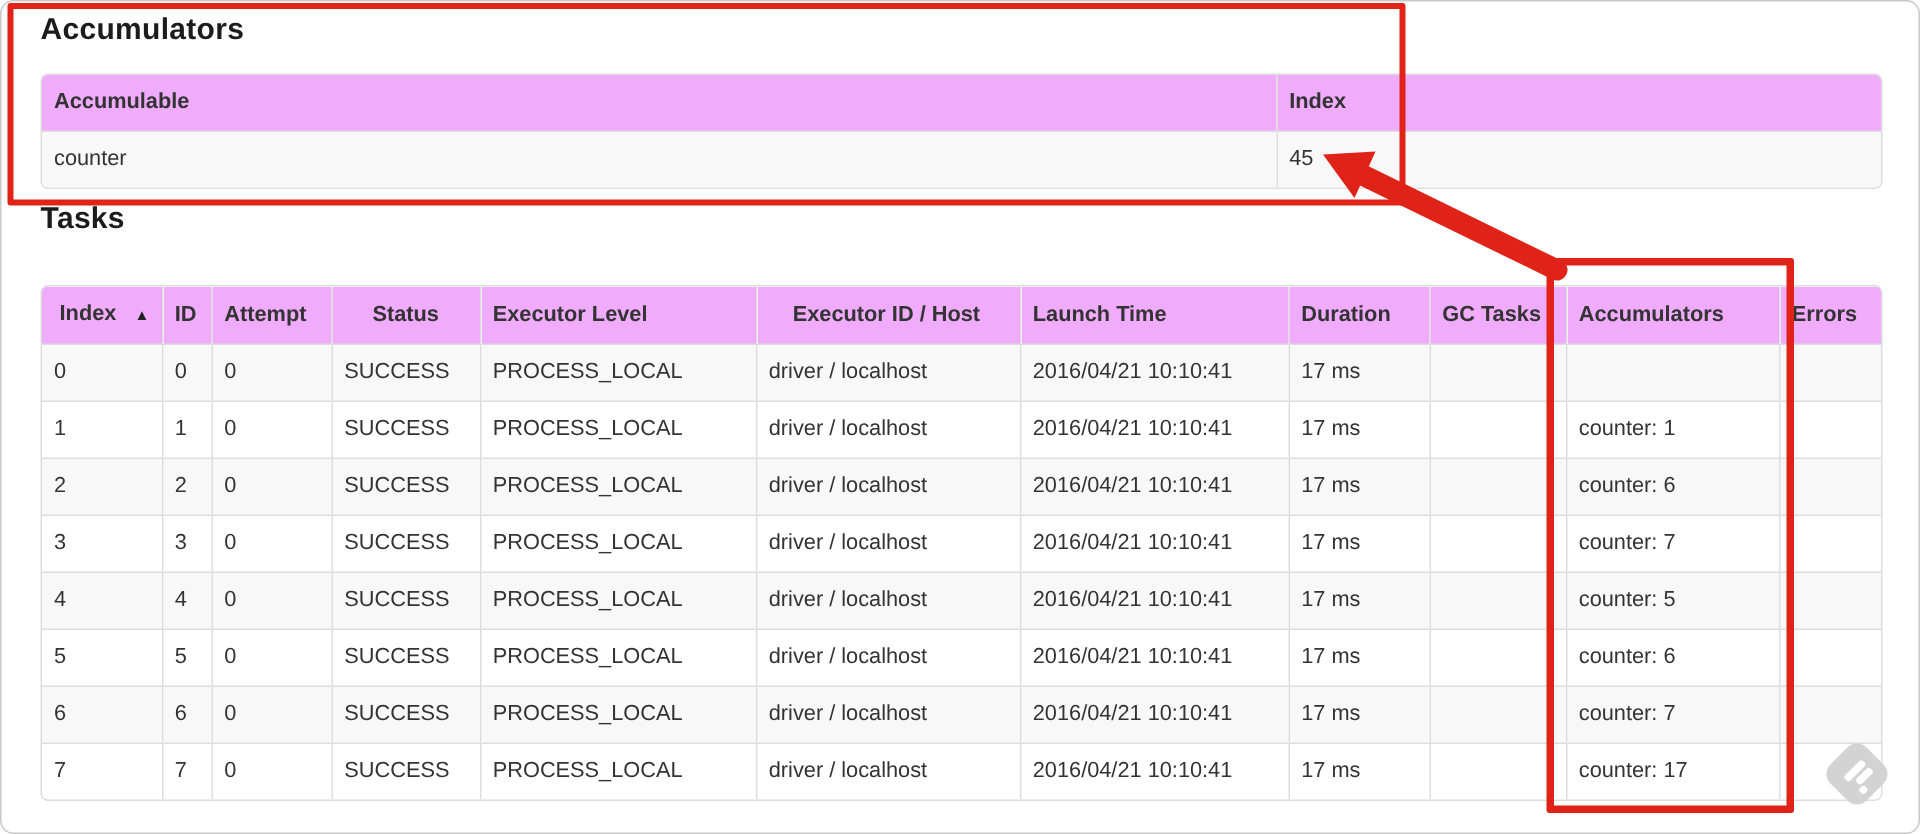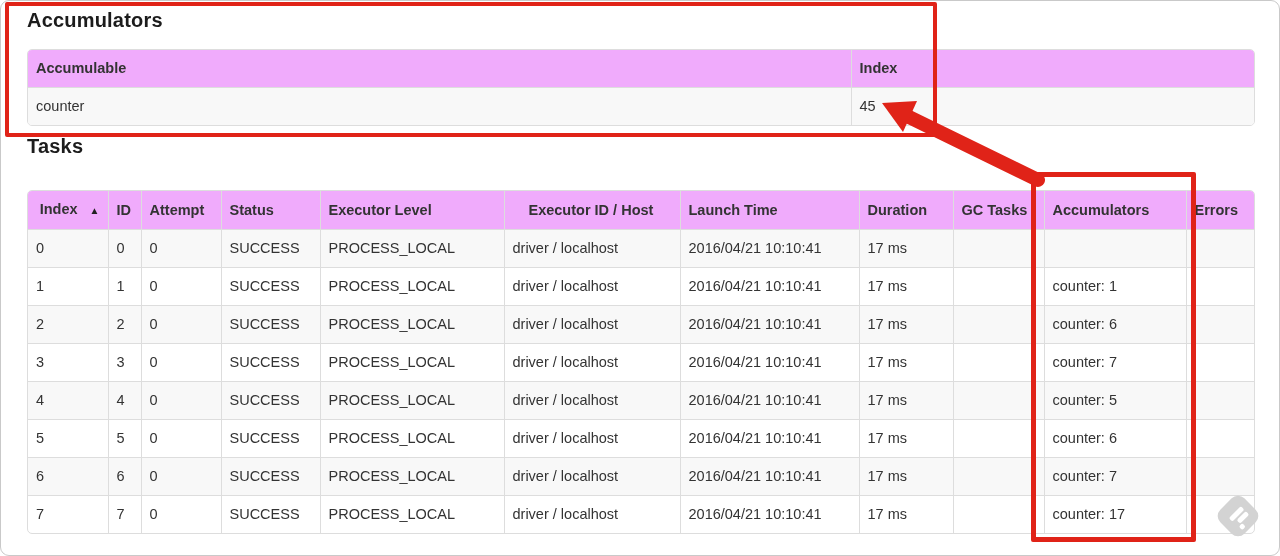--- a/index.html
+++ b/index.html
@@ -49,21 +49,21 @@
   .tbl thead th{font-weight:bold;background:#f0abfc;}
   .tbl tbody td{border-top:1px solid var(--border);font-weight:normal;}
   .tbl tbody tr:nth-child(odd){background:var(--stripe);}
   .sort-icon{font-size:10px;margin-left:12px;color:#222;}
 
   
   #accumulators-table th:nth-child(1){width:823px;}
   #tasks-table th:nth-child(1){width:80px;text-align:right;}
   #tasks-table th:nth-child(2){width:33px;}
   #tasks-table th:nth-child(3){width:80px;margin-left:12px;}
-  #tasks-table th:nth-child(4){width:99px;}
+  #tasks-table th:nth-child(4){width:99px;text-align:center;}
   #tasks-table th:nth-child(5){width:184px;}
   #tasks-table th:nth-child(6){width:176px;padding-left:24px;}
   #tasks-table th:nth-child(7){width:179px;}
   #tasks-table th:nth-child(8){width:94px;}
   #tasks-table th:nth-child(9){width:91px;}
   #tasks-table th:nth-child(10){width:142px;}
 
   
   .anno{position:absolute;pointer-events:none;}
   #anno-box-top{

